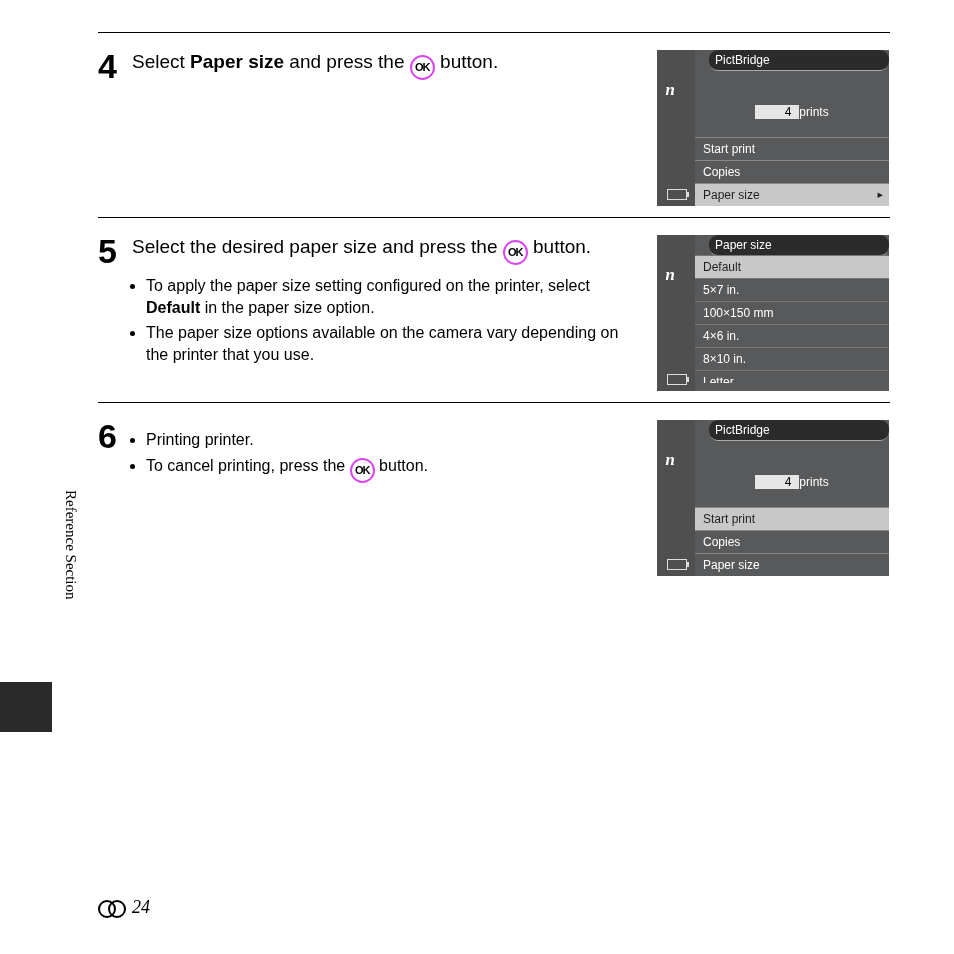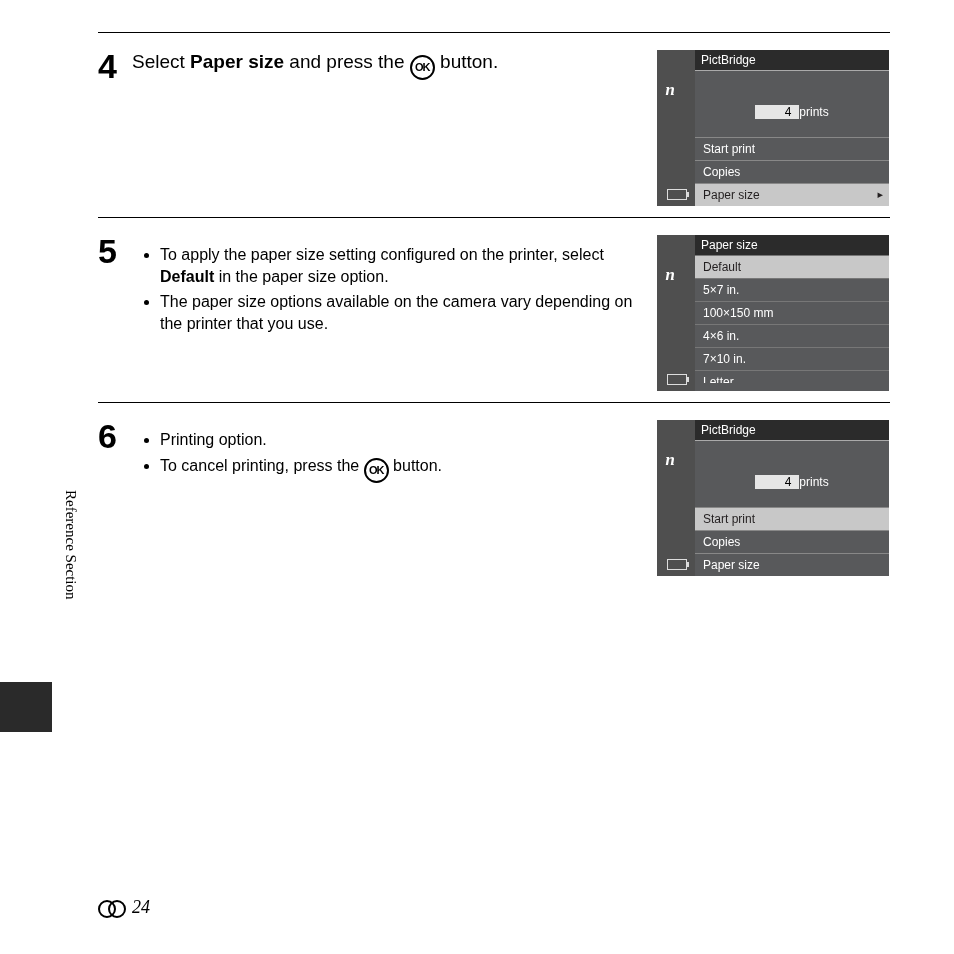--- a/index.html
+++ b/index.html
@@ -43,32 +43,32 @@
     padding-right: 18px;
     font-size: 19px;
     line-height: 1.35;
   }
   .step-body .headline {
     font-weight: 400;
     margin-bottom: 6px;
   }
   .step-body .headline b { font-weight: 700; }
   ul.notes {
-    margin: 10px 0 0 28px;
+    margin: 10px 0 0 14px;
     padding: 0;
     font-size: 16px;
   }
   ul.notes li { margin-bottom: 4px; }
   .ok-btn {
     display: inline-flex;
     align-items: center;
     justify-content: center;
     width: 21px;
     height: 21px;
-    border: 2px solid #000000;
+    border: 2px solid #d946ef;
     border-radius: 50%;
     font-size: 11px;
     font-weight: 800;
     letter-spacing: -1px;
     vertical-align: -3px;
     line-height: 1;
     font-family: Arial, sans-serif;
   }
 
   
@@ -81,22 +81,23 @@
     color: #fff;
     font-family: Arial, sans-serif;
     font-size: 13px;
     box-sizing: border-box;
     flex: 0 0 234px;
   }
   .lcd .title-bar {
     background: #2b2b2b;
     font-size: 12px;
     padding: 3px 6px;
-    margin-left: 38px;
+    margin-left: 52px;
     border-bottom: 1px solid #aaa;
+    border-radius: 9px;
   }
   .lcd .left-rail {
     position: absolute;
     left: 0; top: 0; bottom: 0;
     width: 38px;
     background: #4f4f4f;
   }
   .lcd .pict-icon {
     position: absolute;
     left: 8px;
@@ -246,46 +247,49 @@
           <span>Paper size</span>
           <span class="chev">▸</span>
         </div>
       </div>
     </div>
   </div>
 
   <div class="step-row">
     <div class="step-num">5</div>
     <div class="step-body">
+      <div class="headline">
+        <span>Select the desired paper size and press the </span><span class="ok-btn">OK</span><span> button.</span>
+      </div>
       <ul class="notes">
         <li><span>To apply the paper size setting configured on the printer, select </span><b>Default</b><span> in the paper size option.</span></li>
         <li>The paper size options available on the camera vary depending on the printer that you use.</li>
       </ul>
     </div>
     <div class="lcd list">
       <div class="left-rail"></div>
       <div class="pict-icon">ᴨ</div>
       <div class="battery-icon"></div>
       <div class="title-bar">Paper size</div>
       <div class="menu-area">
         <div class="menu-item sel">Default</div>
         <div class="menu-item">5×7 in.</div>
         <div class="menu-item">100×150 mm</div>
         <div class="menu-item">4×6 in.</div>
-        <div class="menu-item">7×10 in.</div>
+        <div class="menu-item">8×10 in.</div>
         <div class="menu-item" style="padding-bottom:0;height:8px;overflow:hidden">Letter</div>
       </div>
     </div>
   </div>
 
   <div class="step-row">
     <div class="step-num">6</div>
     <div class="step-body">
       <ul class="notes">
-        <li>Printing option.</li>
+        <li>Printing printer.</li>
         <li><span>To cancel printing, press the </span><span class="ok-btn">OK</span><span> button.</span></li>
       </ul>
     </div>
     <div class="lcd">
       <div class="left-rail"></div>
       <div class="pict-icon">ᴨ</div>
       <div class="battery-icon"></div>
       <div class="title-bar">PictBridge</div>
       <div class="menu-area">
         <div class="prints-line">

